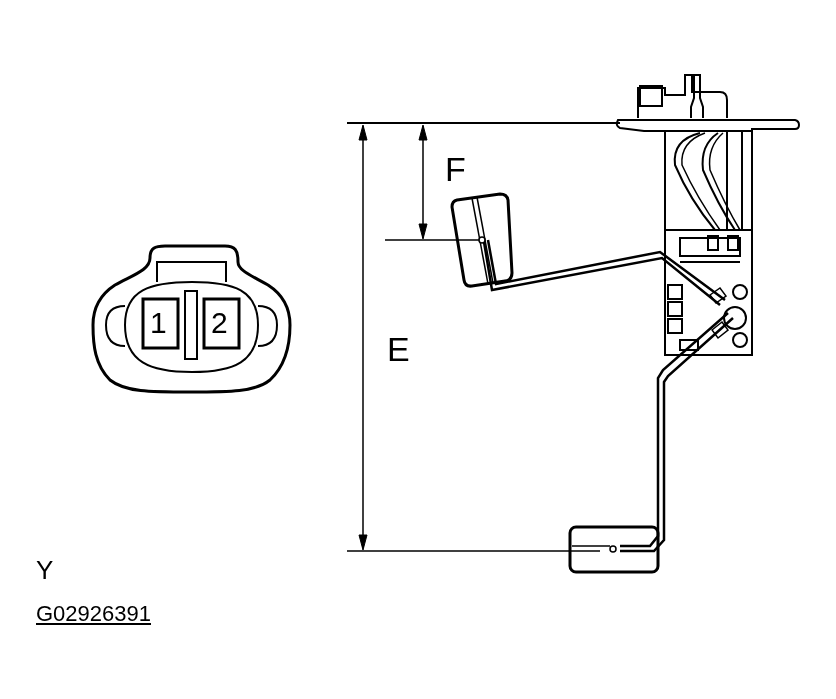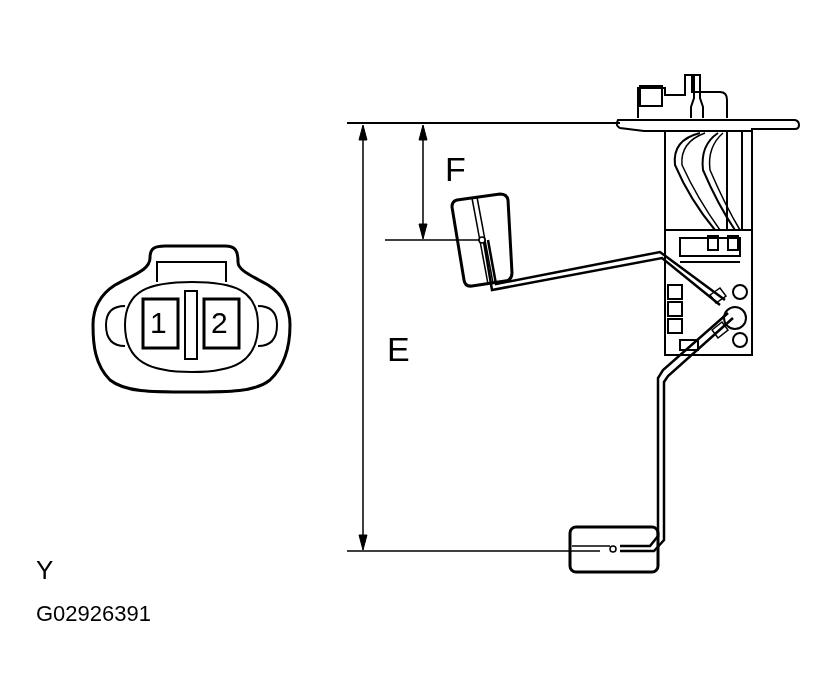--- a/index.html
+++ b/index.html
@@ -1,21 +1,21 @@
 <!DOCTYPE html>
 <html><head>
   <meta charset="utf-8">
   <style>
     html, body { margin: 0; padding: 0; background: #ffffff; }
     body { width: 836px; height: 699px; position: relative; overflow: hidden; font-family: "Liberation Sans", sans-serif; }
     svg.diagram { position: absolute; left: 0; top: 0; width: 836px; height: 699px; }
     .lbl { position: absolute; color: #000; font-family: "Liberation Sans", sans-serif; line-height: 1; }
     .lbl-big { font-size: 34px; }
     .lbl-y { font-size: 26px; }
-    .lbl-code { font-size: 22px; }
+    .lbl-code { font-size: 22px; text-decoration: underline; }
     .pin-num { font-size: 30px; font-family: "Liberation Sans", sans-serif; }
   </style>
 </head>
 <body>
 
 <svg class="diagram" viewBox="0 0 836 699">
 
   <g fill="none" stroke="#000" stroke-width="3">
 
     <path d="M150,258 C150,248 155,246 165,246 L225,246 C235,246 238,250 238,262 C238,270 250,275 268,285 C285,296 290,310 290,325 C290,345 286,365 270,380 C255,392 230,392 190,392 C150,392 125,392 110,380 C95,365 93,345 93,325 C93,310 98,296 115,285 C133,275 150,270 150,258 Z"></path>

